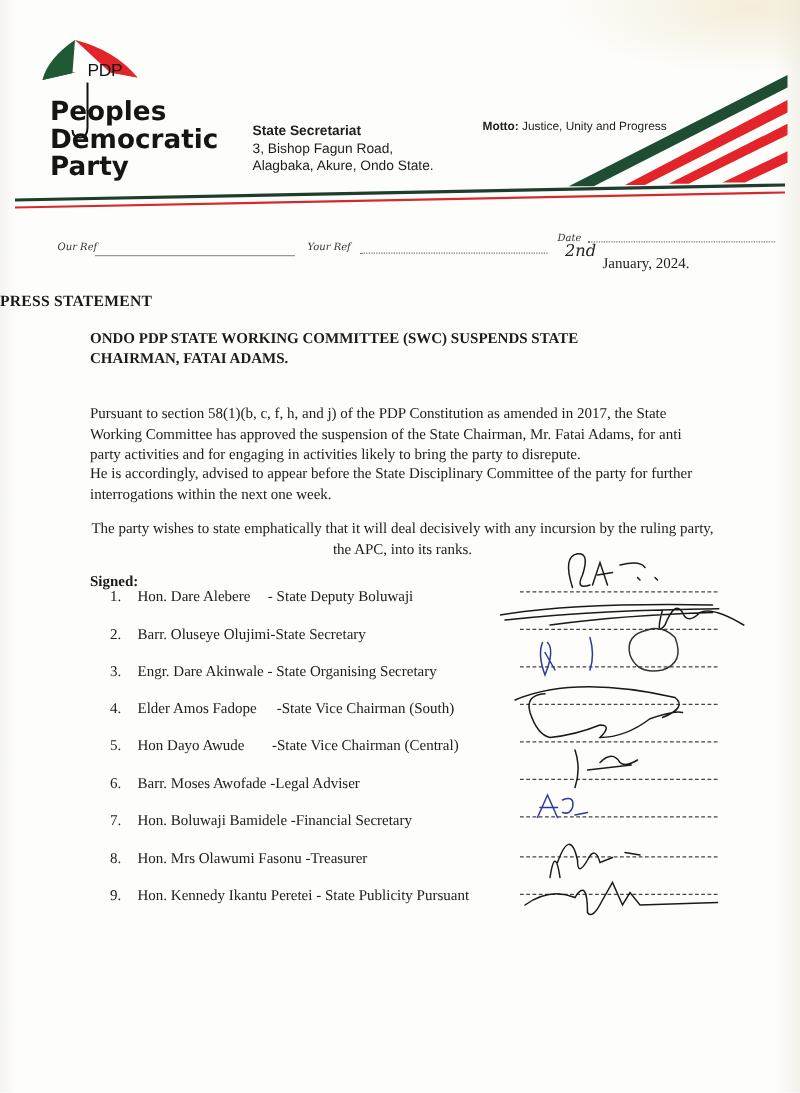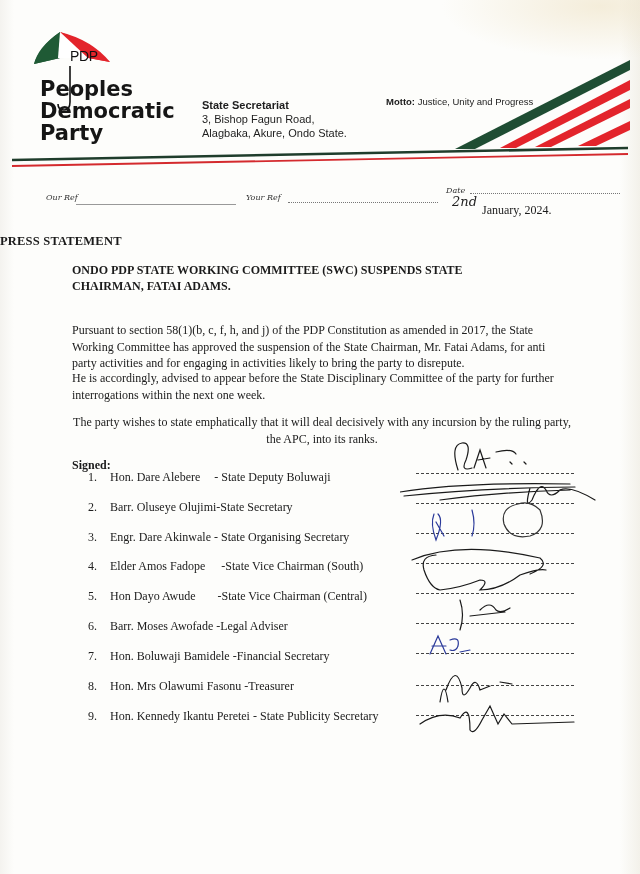--- a/index.html
+++ b/index.html
@@ -139,21 +139,21 @@
     <li class="sig-item" style="top:149px;">
       <span class="sig-num">6.</span><span>Barr. Moses Awofade</span><span> -Legal Adviser</span>
     </li>
     <li class="sig-item" style="top:179px;">
       <span class="sig-num">7.</span><span>Hon. Boluwaji Bamidele</span><span> -Financial Secretary</span>
     </li>
     <li class="sig-item" style="top:209px;">
       <span class="sig-num">8.</span><span>Hon. Mrs Olawumi Fasonu</span><span> -Treasurer</span>
     </li>
     <li class="sig-item" style="top:239px;">
-      <span class="sig-num">9.</span><span>Hon. Kennedy Ikantu Peretei</span><span> - State Publicity Secretary</span>
+      <span class="sig-num">9.</span><span>Hon. Kennedy Ikantu Peretei</span><span> - State Publicity Pursuant</span>
     </li>
   </ul>
 
   <div class="sig-line" style="top:473px;"></div>
   <div class="sig-line" style="top:503px;"></div>
   <div class="sig-line" style="top:533px;"></div>
   <div class="sig-line" style="top:563px;"></div>
   <div class="sig-line" style="top:593px;"></div>
   <div class="sig-line" style="top:623px;"></div>
   <div class="sig-line" style="top:653px;"></div>

